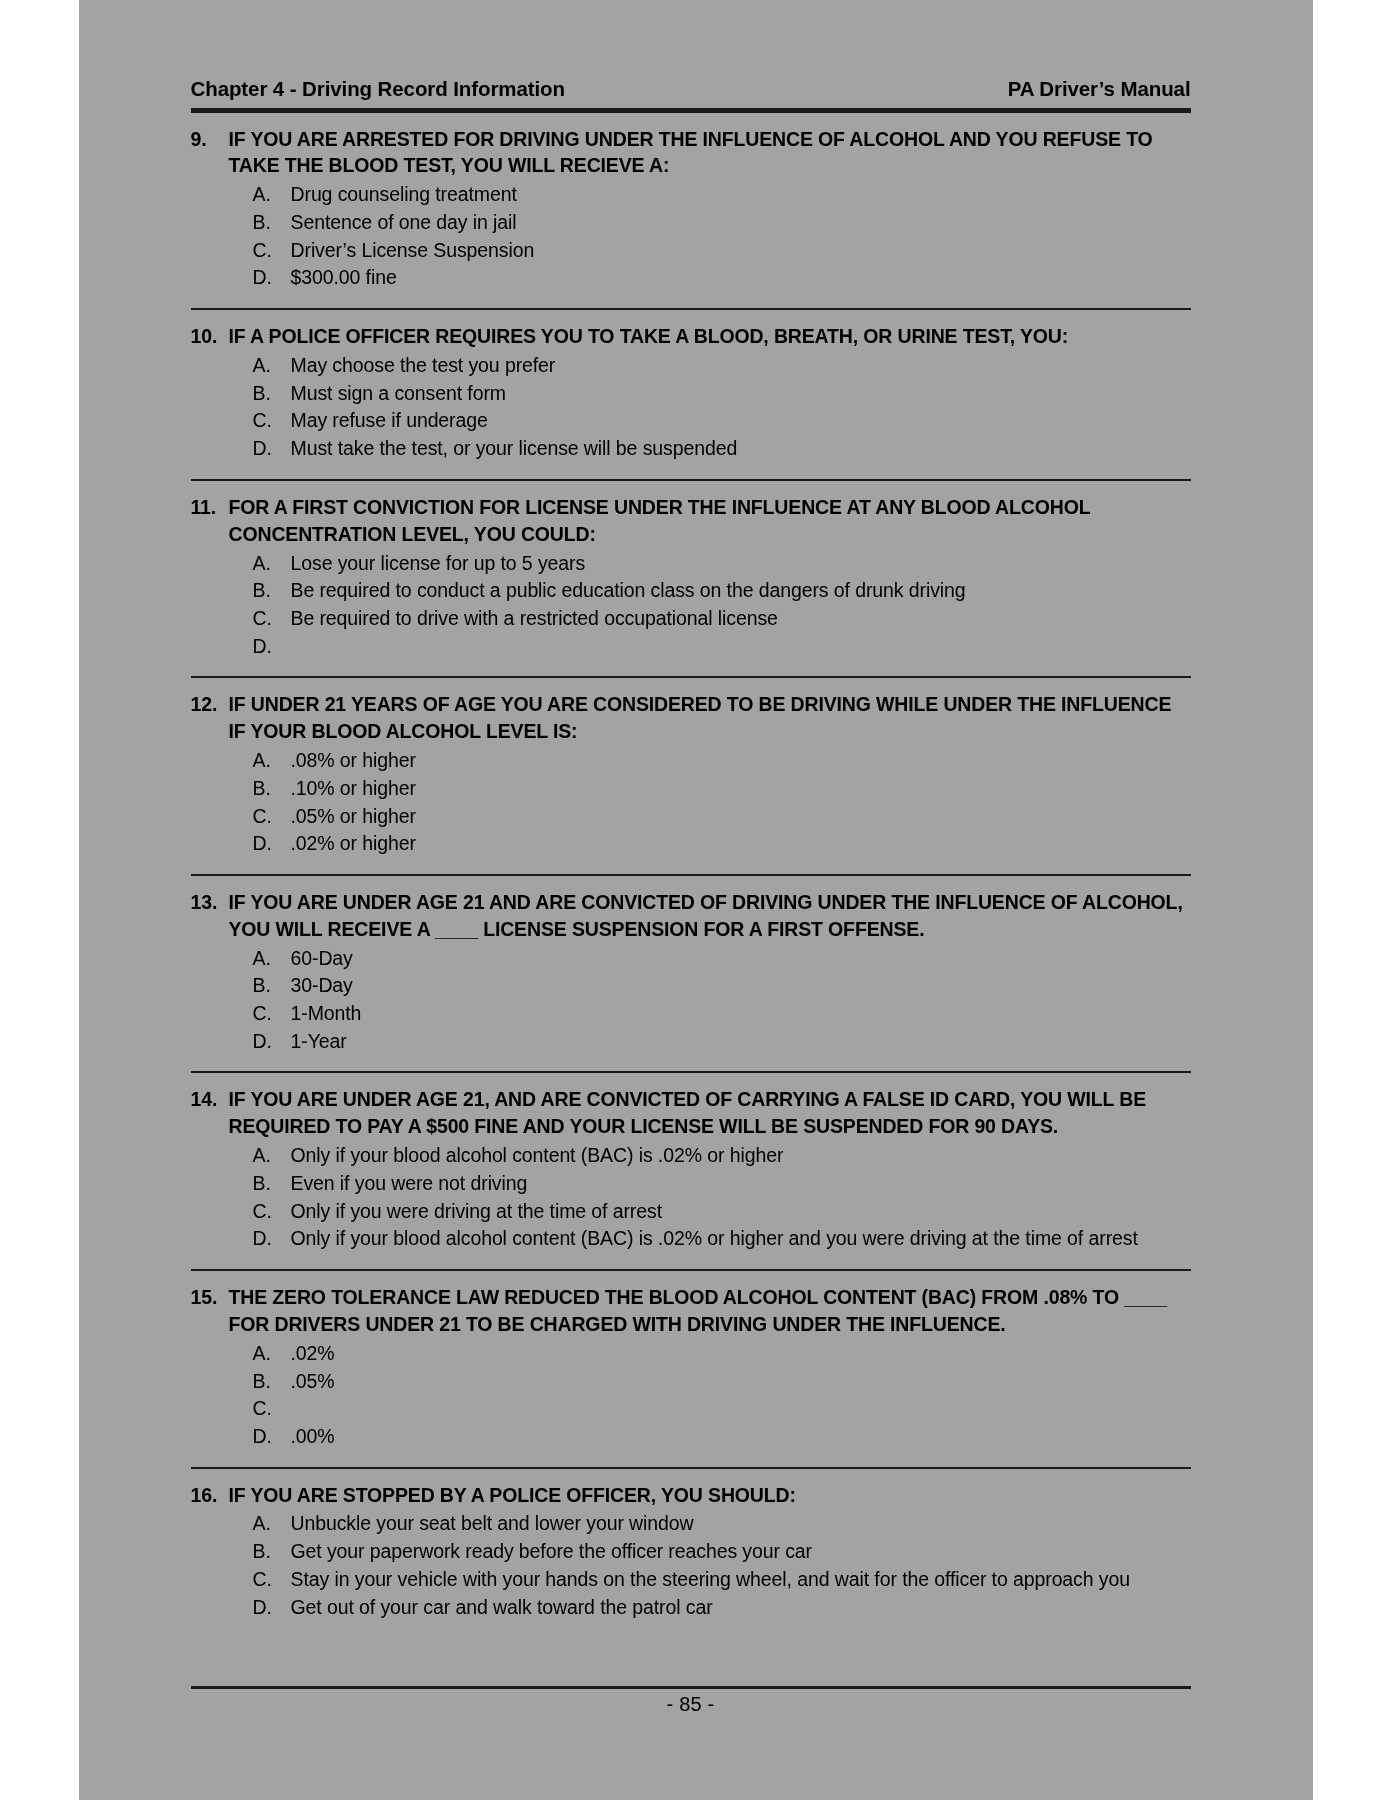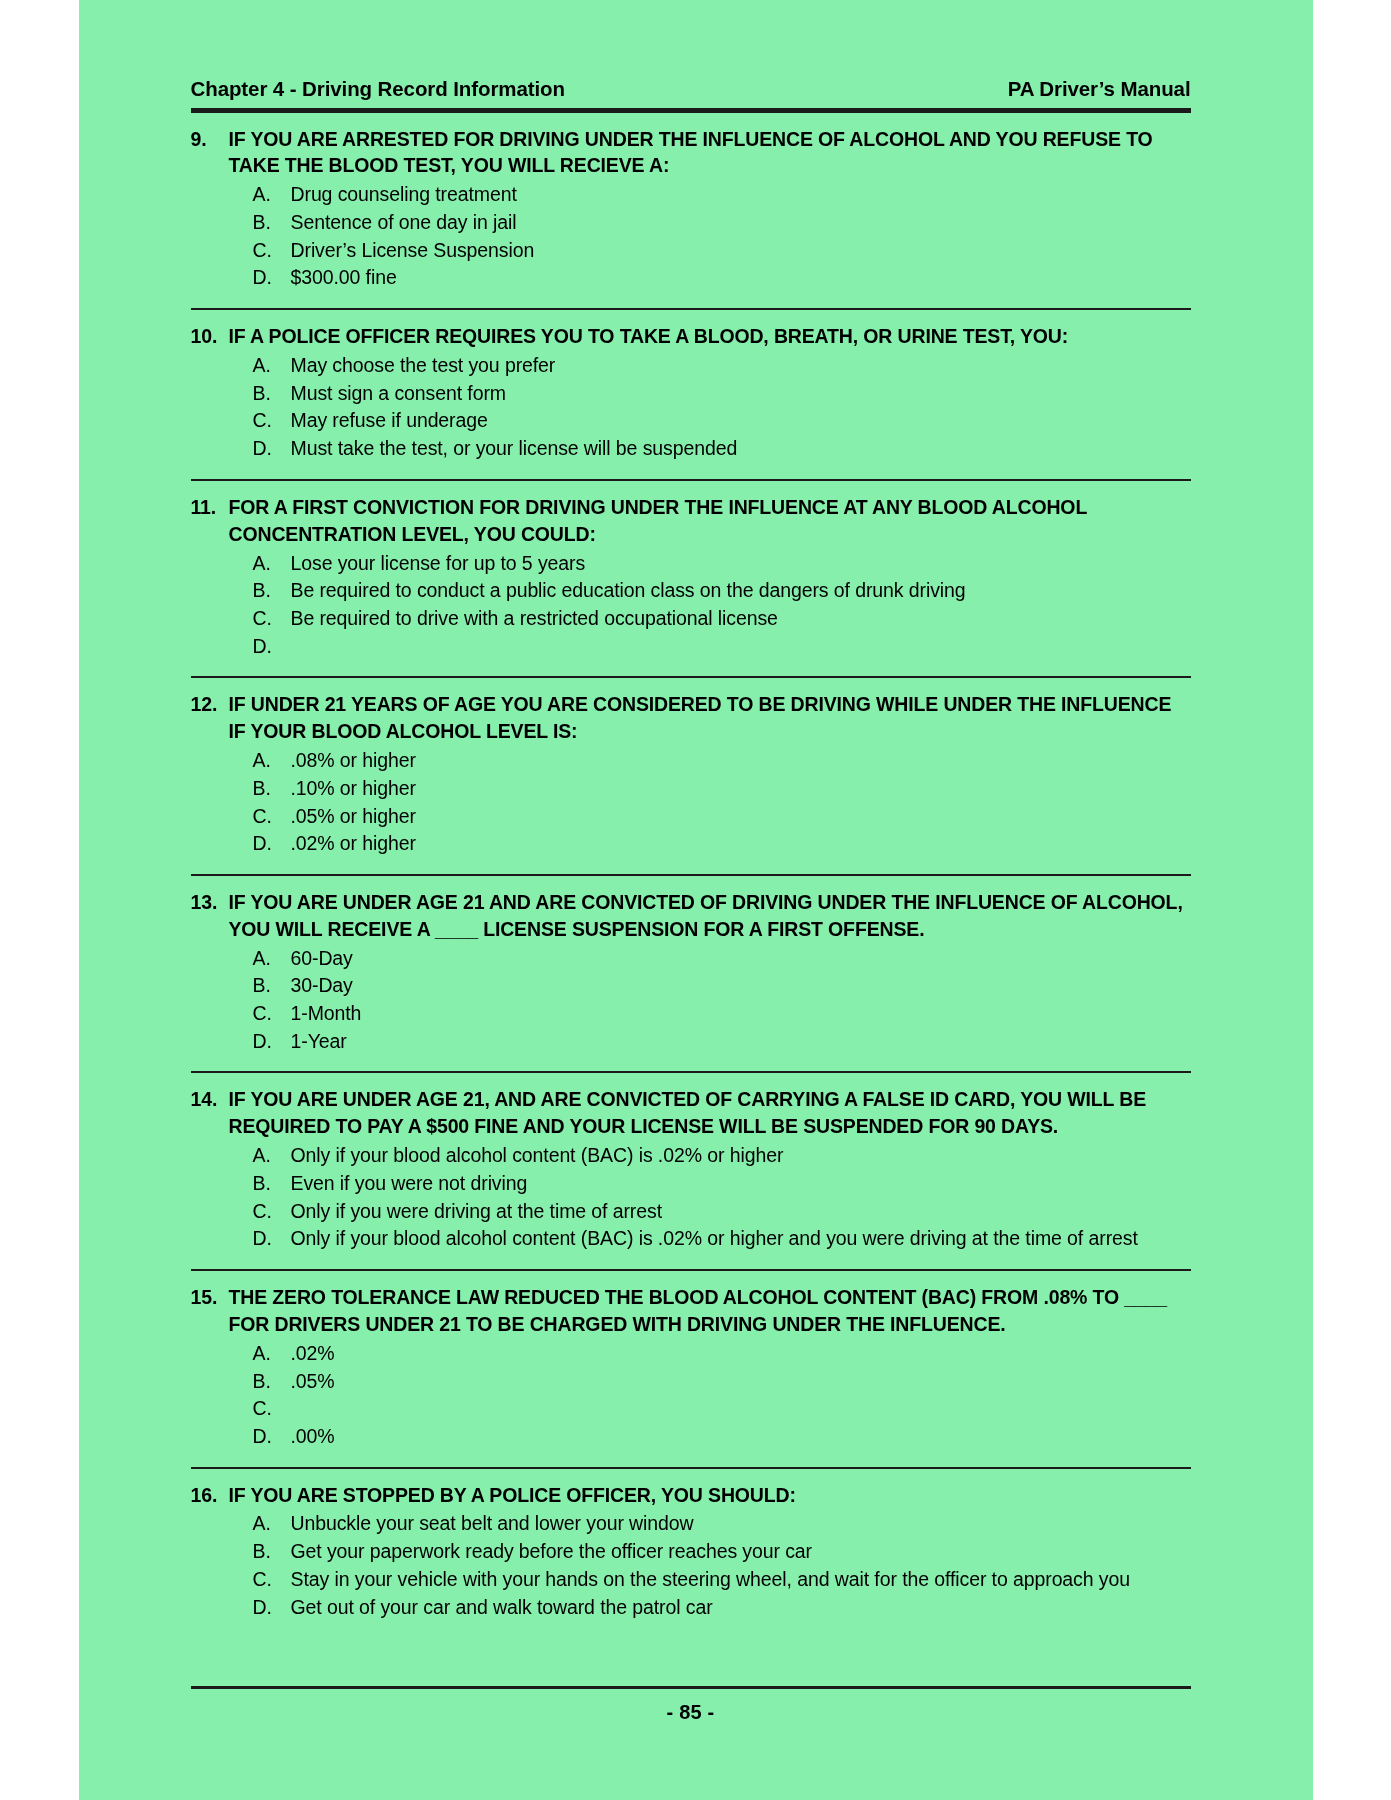--- a/index.html
+++ b/index.html
@@ -10,21 +10,21 @@
   }
   body {
     font-family: "Liberation Sans", sans-serif;
     color: #000000;
   }
   .page {
     position: relative;
     width: 1234px;
     height: 1800px;
     margin: 0 auto;
-    background: #86efac;
+    background: #a3a3a3;
     box-sizing: border-box;
     overflow: hidden;
   }
   .content {
     position: absolute;
     left: 112px;
     top: 0;
     width: 1000px;
   }
 
@@ -110,23 +110,23 @@
     top: 1686px;
   }
   .footer-rule {
     border: 0;
     border-top: 3px solid #1a1a1a;
     margin: 0;
     height: 0;
   }
   .page-number {
     text-align: center;
-    font-weight: bold;
+    font-weight: normal;
     font-size: 20px;
-    padding-top: 12px;
+    padding-top: 4px;
     letter-spacing: 0.2px;
   }
 </style>
 </head>
 <body>
 
 <div class="page">
 
   <div class="content">
 
@@ -189,21 +189,21 @@
                 <div class="opt-text">Must take the test, or your license will be suspended</div>
               </div>
             </div>
           </div>
         </div>
         <div class="q-block">
           <hr class="q-sep">
           <div class="q-body">
             <div class="q-head">
               <div class="q-num">11.</div>
-              <div class="q-text">FOR A FIRST CONVICTION FOR DRIVING UNDER THE INFLUENCE AT ANY BLOOD ALCOHOL CONCENTRATION LEVEL, YOU COULD:</div>
+              <div class="q-text">FOR A FIRST CONVICTION FOR LICENSE UNDER THE INFLUENCE AT ANY BLOOD ALCOHOL CONCENTRATION LEVEL, YOU COULD:</div>
             </div>
             <div class="options">
               <div class="opt-row">
                 <div class="opt-letter">A.</div>
                 <div class="opt-text">Lose your license for up to 5 years</div>
               </div>
               <div class="opt-row">
                 <div class="opt-letter">B.</div>
                 <div class="opt-text">Be required to conduct a public education class on the dangers of drunk driving</div>
               </div>

